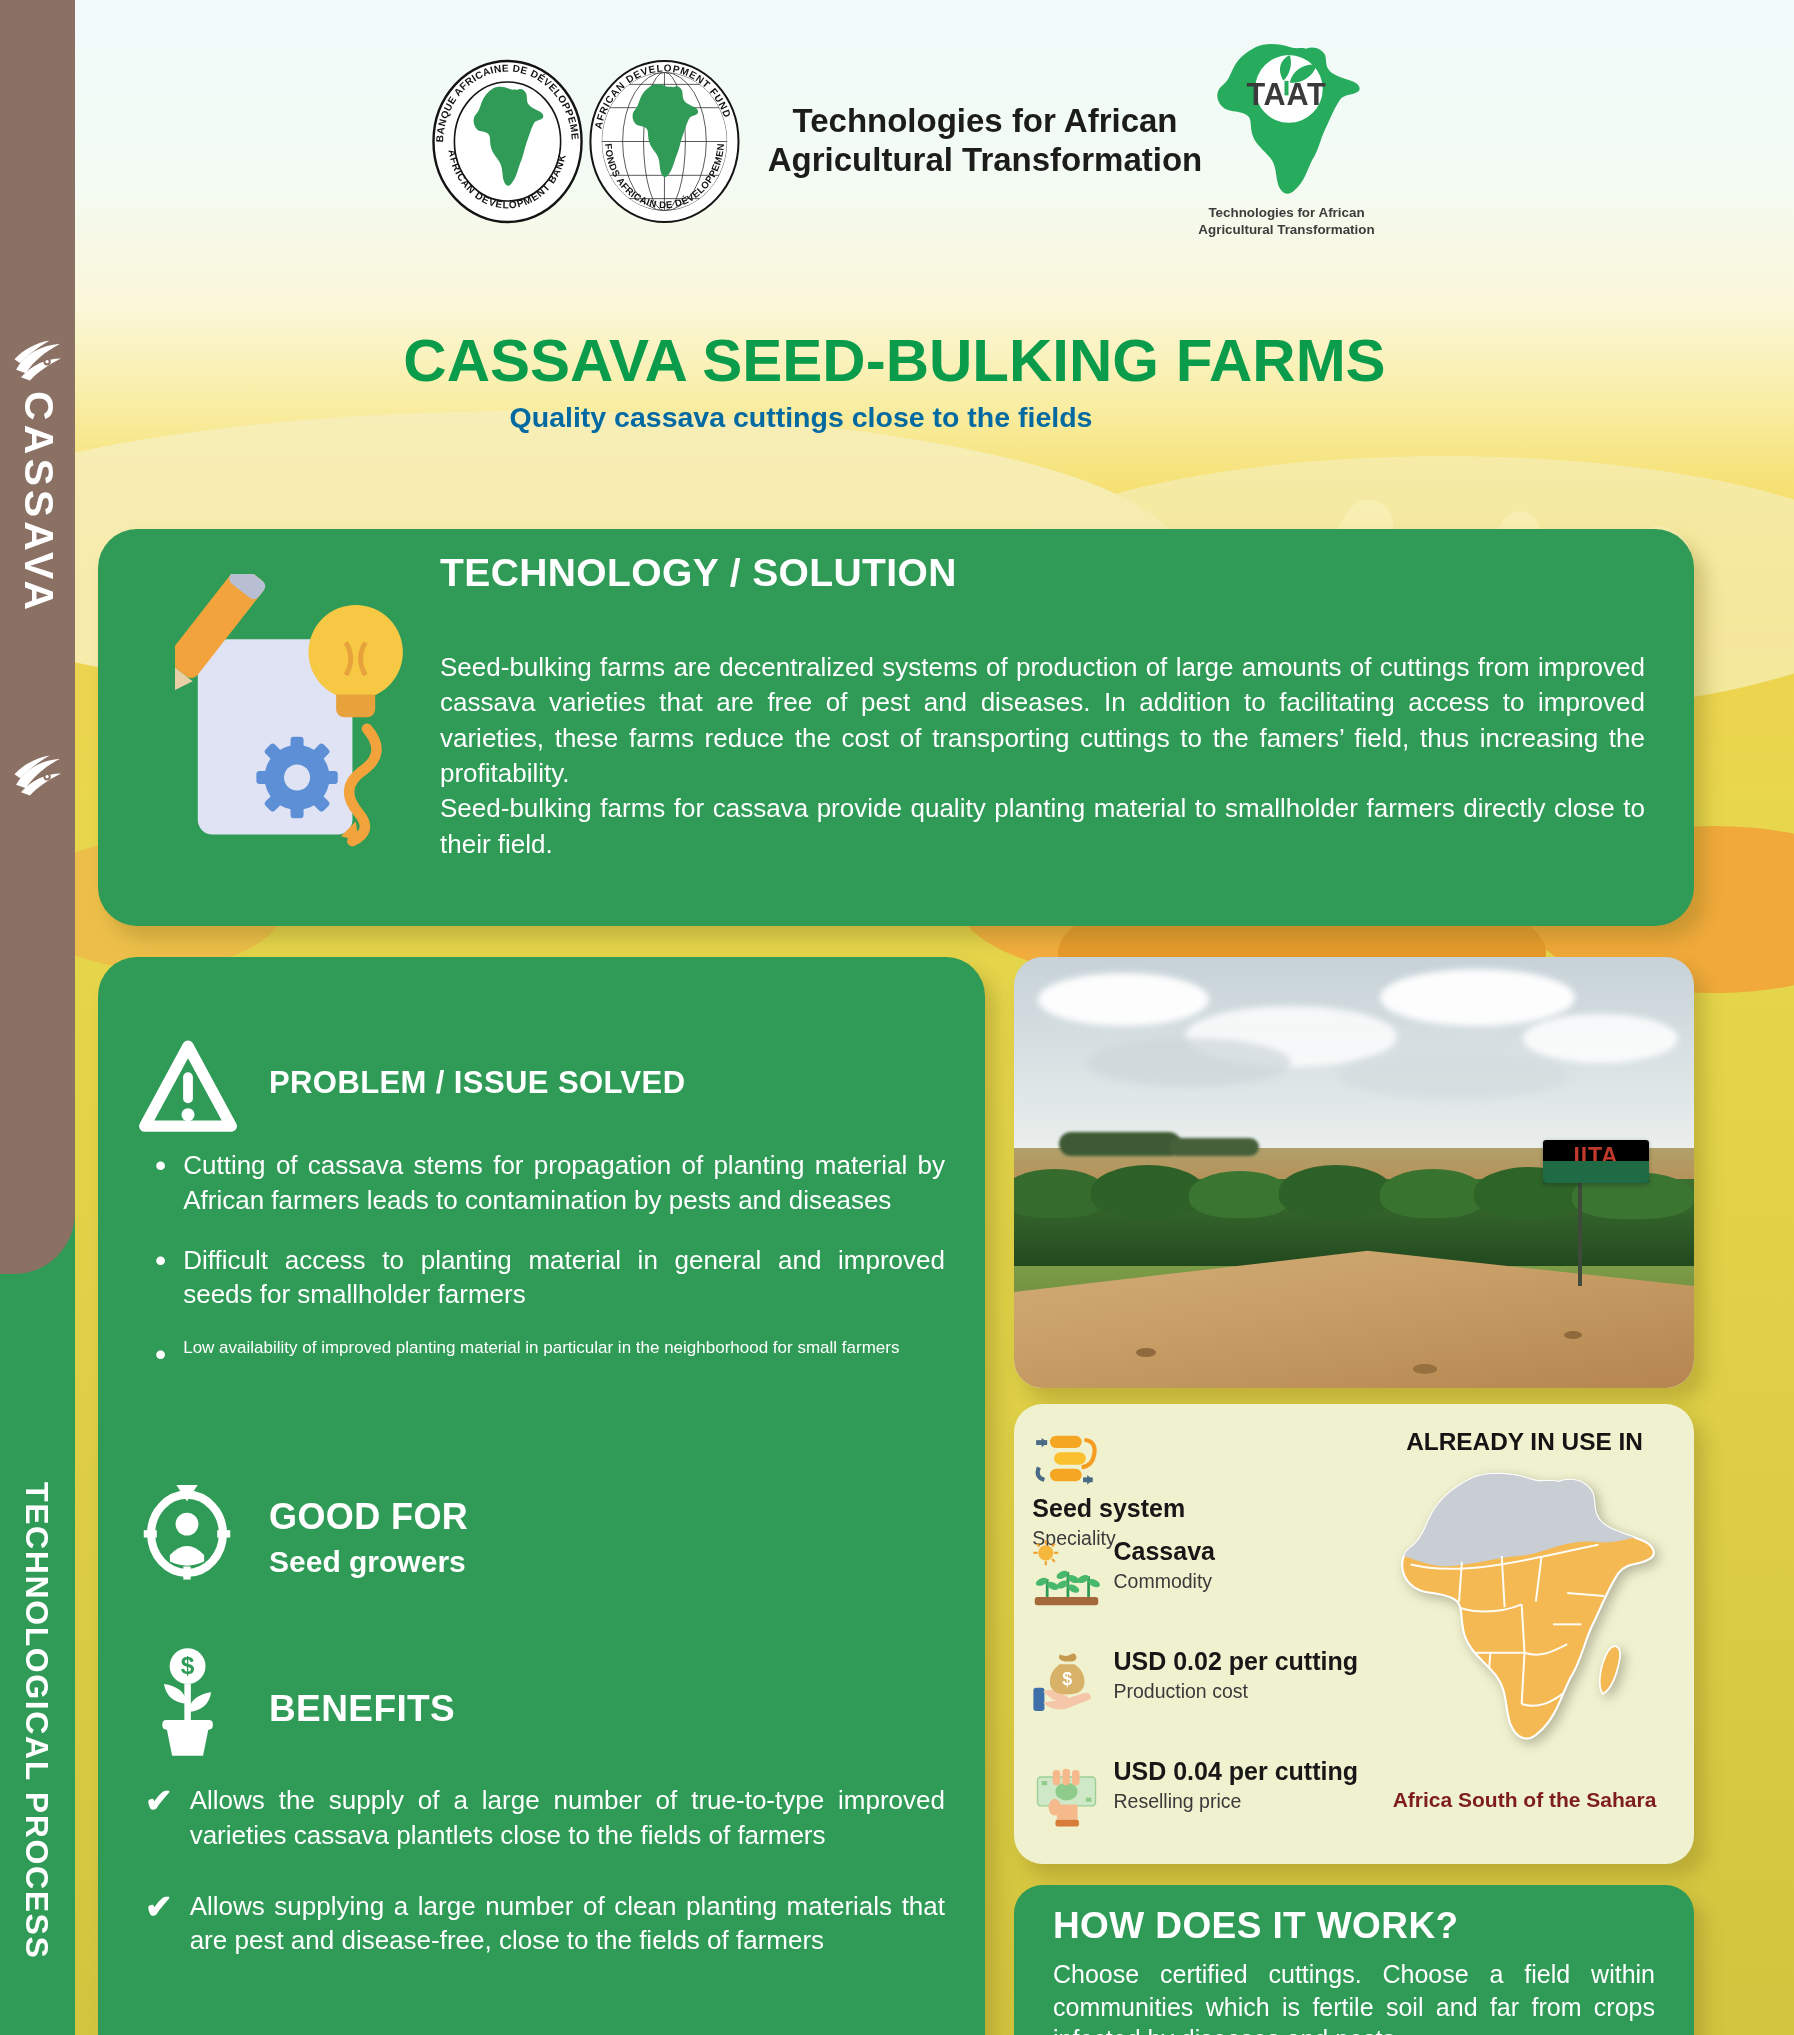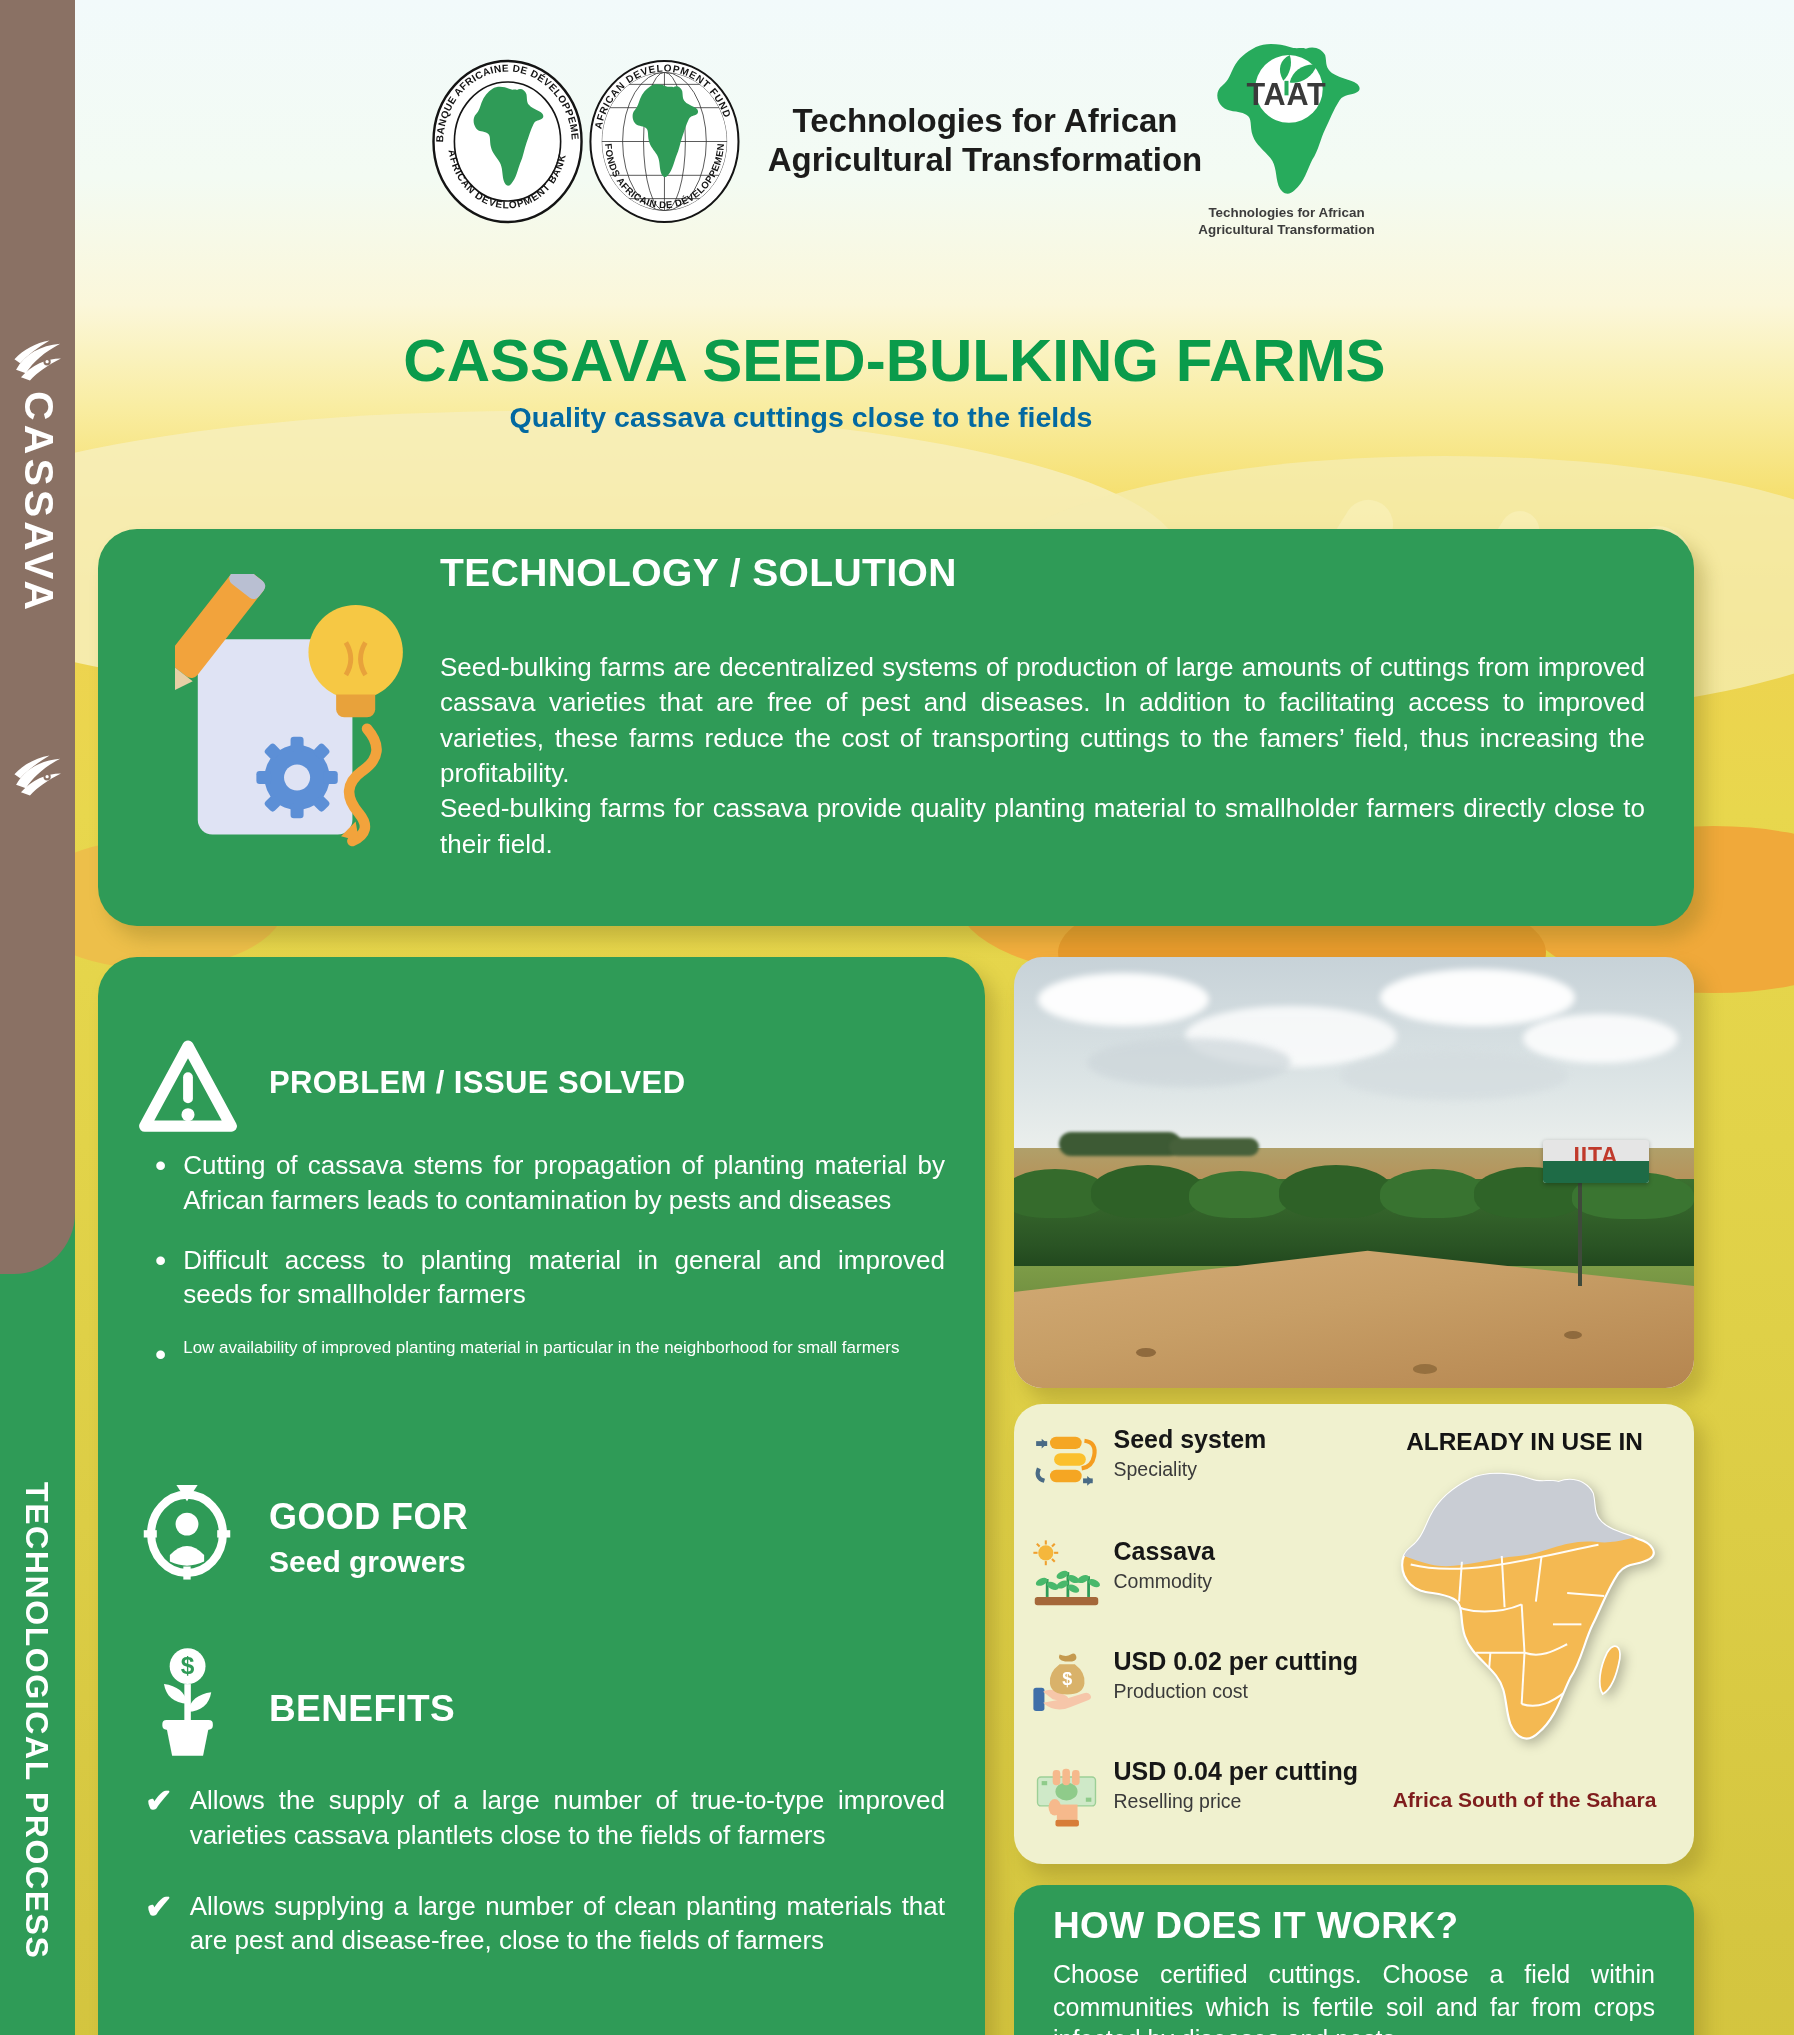--- a/index.html
+++ b/index.html
@@ -246,29 +246,29 @@
   <div class="bush" style="left:265px;top:208px;width:114px;height:53px;background:#2e6127;"></div>
   <div class="bush" style="left:366px;top:212px;width:106px;height:49px;background:#387330;"></div>
   <div class="bush" style="left:460px;top:210px;width:110px;height:51px;background:#2f6428;"></div>
   <div class="bush" style="left:558px;top:215px;width:122px;height:47px;background:#3a7531;"></div>
   <div class="photo-el" style="left:0;top:309px;width:100%;height:49px;background:linear-gradient(180deg,#7d9c47,#6c8a3e);"></div>
   <div class="photo-el" style="left:0;top:285px;width:100%;height:147px;background:linear-gradient(170deg,#d3ac77,#c79e66 45%,#b5854f);clip-path:polygon(0 34%,52% 6%,100% 30%,100% 100%,0 100%);"></div>
   <div class="photo-el" style="left:122px;top:391px;width:20.4px;height:9px;background:#8f6a3d;border-radius:50%;"></div>
   <div class="photo-el" style="left:399px;top:407px;width:24.4px;height:9.8px;background:#96703f;border-radius:50%;"></div>
   <div class="photo-el" style="left:550px;top:374px;width:18px;height:8.1px;background:#8f6a3d;border-radius:50%;"></div>
   <div class="photo-el" style="left:564px;top:199px;width:4.1px;height:130px;background:#3f4a3b;"></div>
-  <div class="photo-el" style="left:529px;top:183px;width:106px;height:43px;background:#e5e5e5;border-radius:3.3px;box-shadow:0 1.6px 4.1px rgba(0,0,0,.25);">
+  <div class="photo-el" style="left:529px;top:183px;width:106px;height:43px;background:#000000;border-radius:3.3px;box-shadow:0 1.6px 4.1px rgba(0,0,0,.25);">
     <div style="text-align:center;font-size:23px;font-weight:800;color:#c0392b;letter-spacing:0.8px;line-height:32px;">IITA</div>
     <div style="position:absolute;left:0;bottom:0;width:100%;height:22px;background:#1e6b46;border-radius:0 0 3.3px 3.3px;"></div>
   </div>
 </div>
 
 <div class="abs" style="left:1014px;top:1404px;width:680px;height:460px;border-radius:28.5px;background:var(--cream);box-shadow:10.6px 12.2px 18px rgba(130,115,30,.33);">
 
-  <div class="fact-row" style="top:22.4px;">
+  <div class="fact-row" style="top:22.4px;flex-direction:column;">
     <svg class="fact-ic" viewBox="0 0 100 100">
       <path d="M6 24 h16" stroke="#4a6b85" stroke-width="7" fill="none"></path>
         <path d="M22 24 l-8 -7 v14 Z" fill="#4a6b85"></path>
       <path d="M10 60 q-6 14 8 18" stroke="#4a6b85" stroke-width="6" fill="none"></path>
       <rect x="26" y="14" width="46" height="18" rx="9" fill="#f5a623"></rect>
       <rect x="32" y="38" width="46" height="18" rx="9" fill="#fbc02d"></rect>
       <rect x="26" y="62" width="46" height="18" rx="9" fill="#f5a623"></rect>
       <path d="M76 20 q18 2 14 22 q-3 16 -18 18" stroke="#f59d20" stroke-width="6" fill="none"></path>
       <path d="M74 78 h14" stroke="#4a6b85" stroke-width="7" fill="none"></path>
         <path d="M88 78 l-8 -7 v14 Z" fill="#4a6b85"></path>

